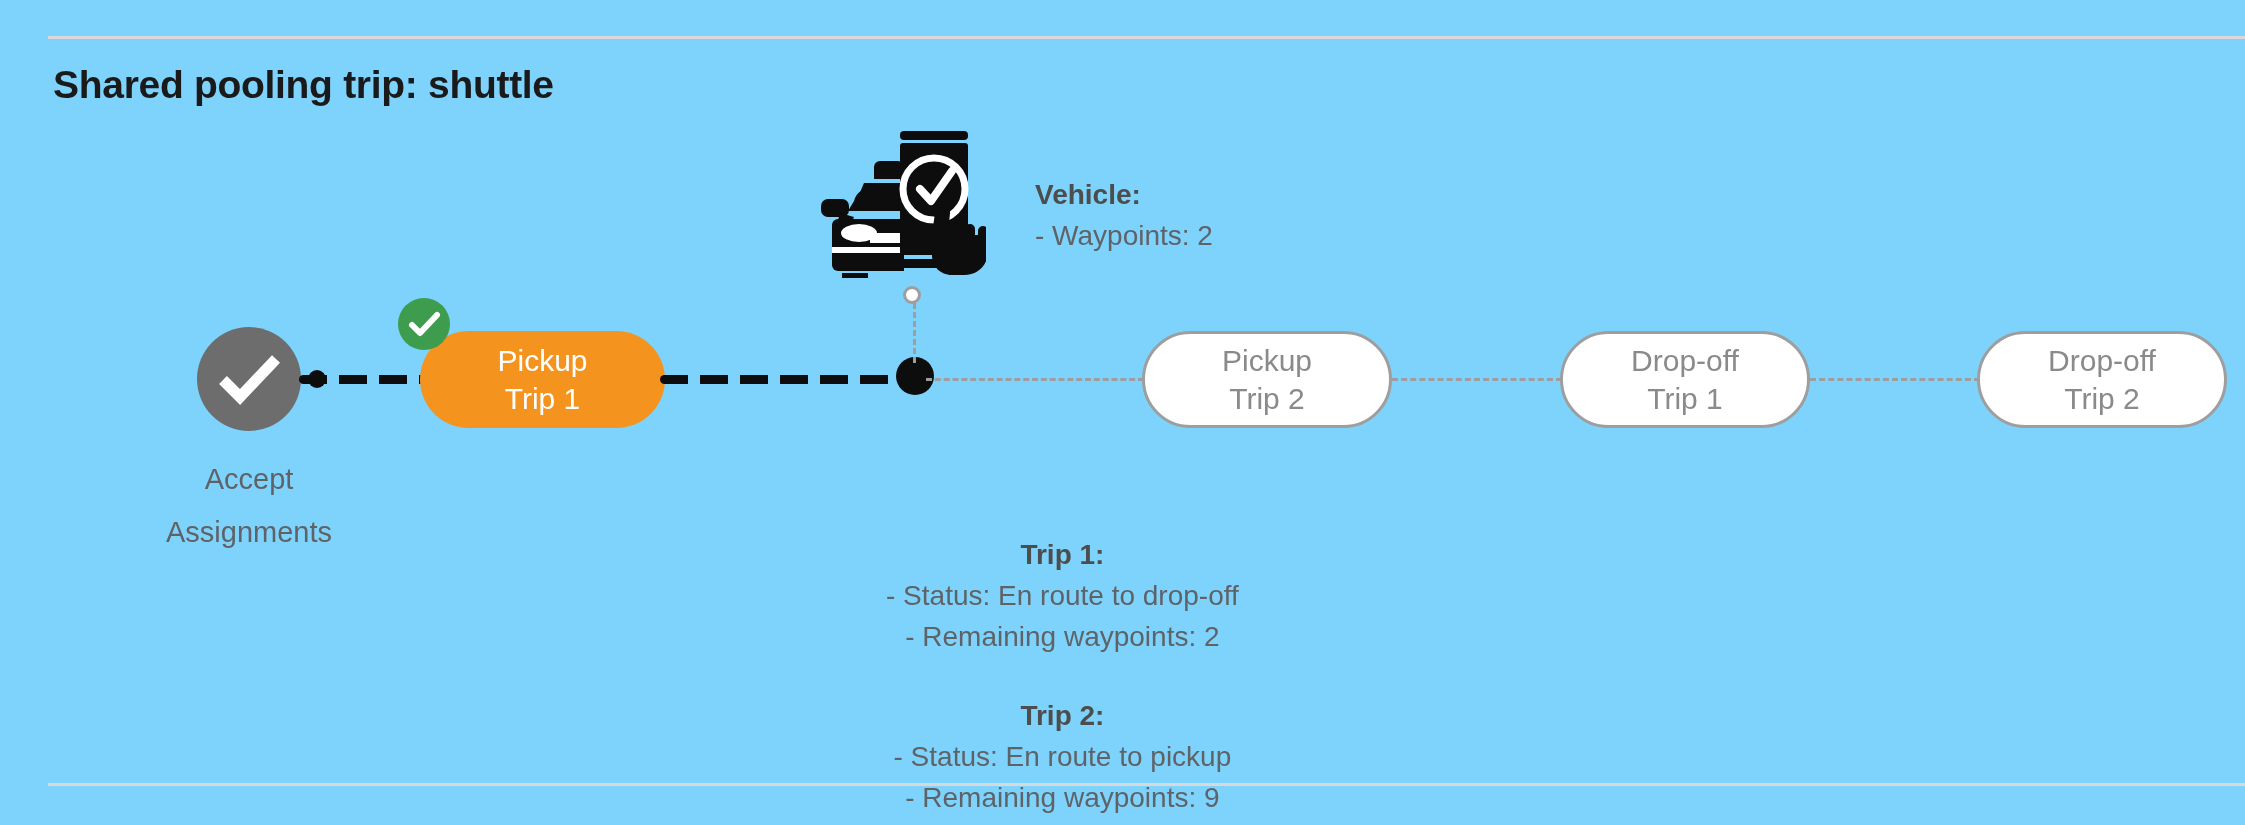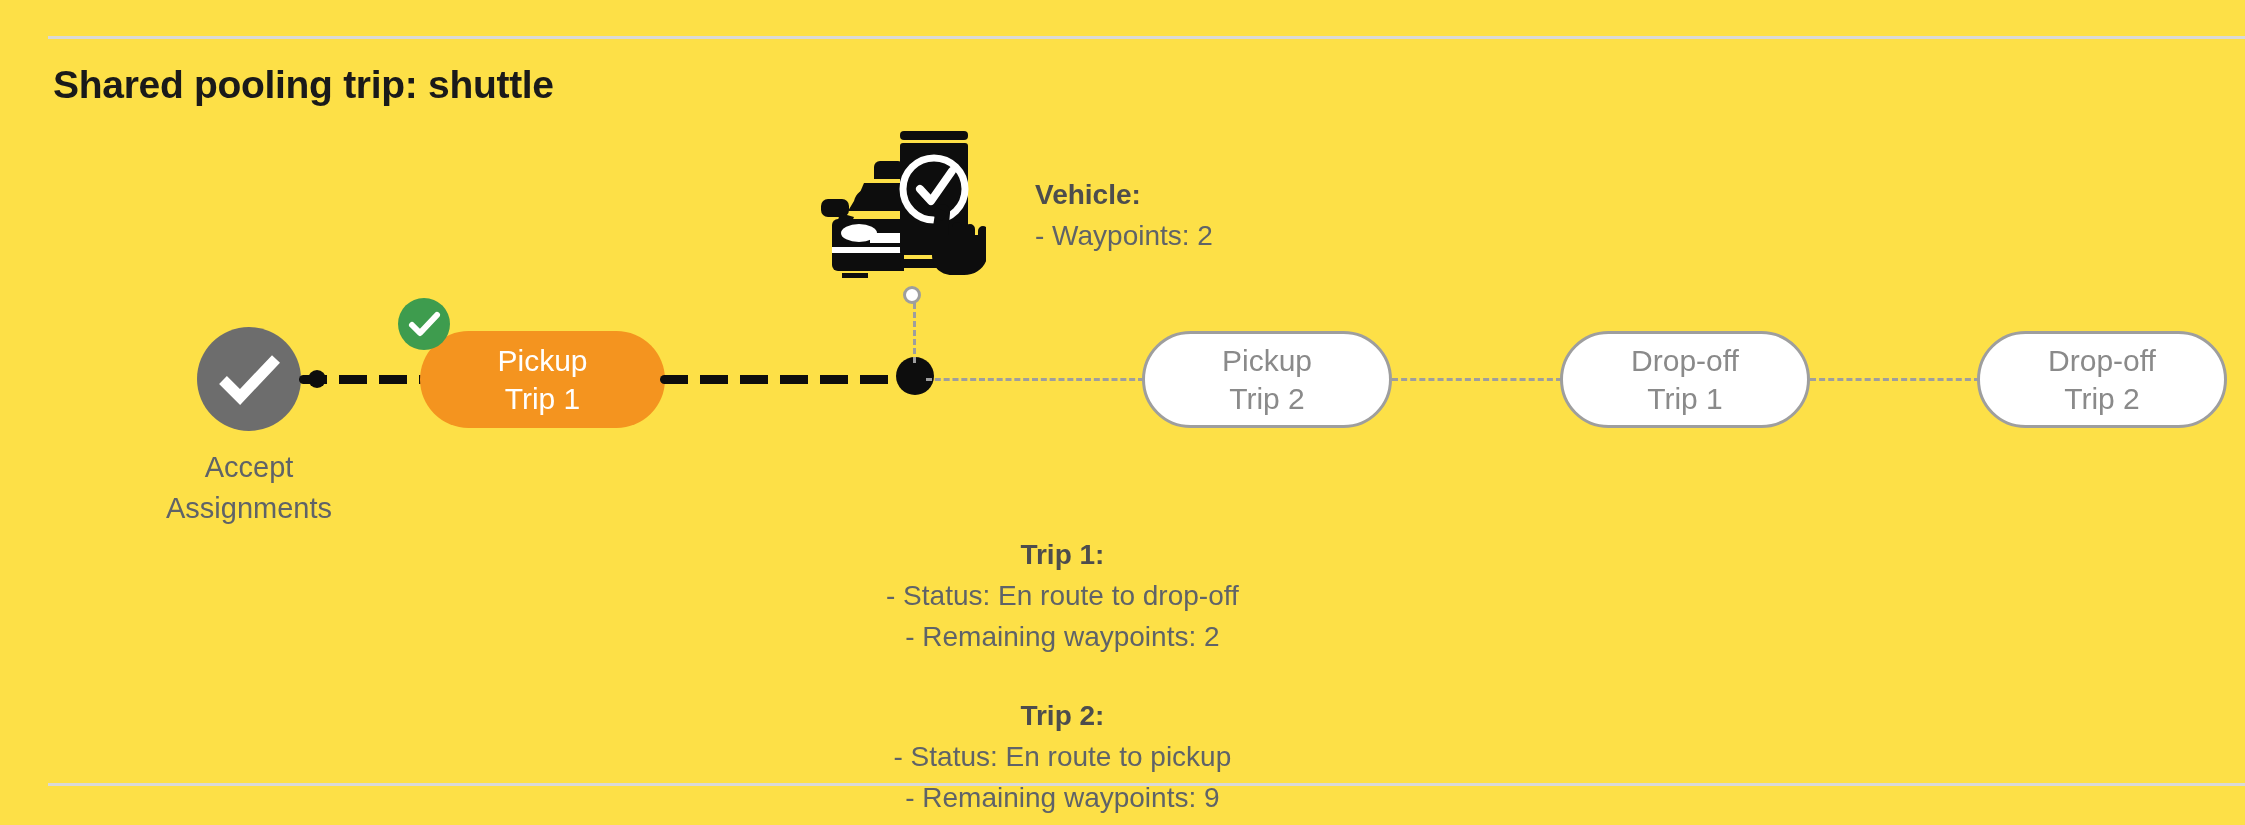--- a/index.html
+++ b/index.html
@@ -12,21 +12,21 @@
     height: 825px;
     position: relative;
     overflow: hidden;
     font-family: "Liberation Sans", sans-serif;
     -webkit-font-smoothing: antialiased;
   }
 
   .slide {
     position: absolute;
     inset: 0;
-    background: #fde047;
+    background: #7dd3fc;
   }
 
   
   .divider {
     position: absolute;
     left: 48px;
     right: 0px;
     height: 3px;
     background: #d9d9d9;
   }
@@ -66,21 +66,21 @@
   .accept-label {
     position: absolute;
     left: 129px;
     top: 447px;
     width: 240px;
     text-align: center;
     font-size: 29px;
     line-height: 41px;
     color: #5f6368;
   }
-  .accept-label span { display: block; }
+  .accept-label span { display: block; margin-top: 12px; }
 
   
   .pill-active {
     position: absolute;
     left: 420px;
     top: 331px;
     width: 245px;
     height: 97px;
     border-radius: 49px;
     background: #F4941F;

